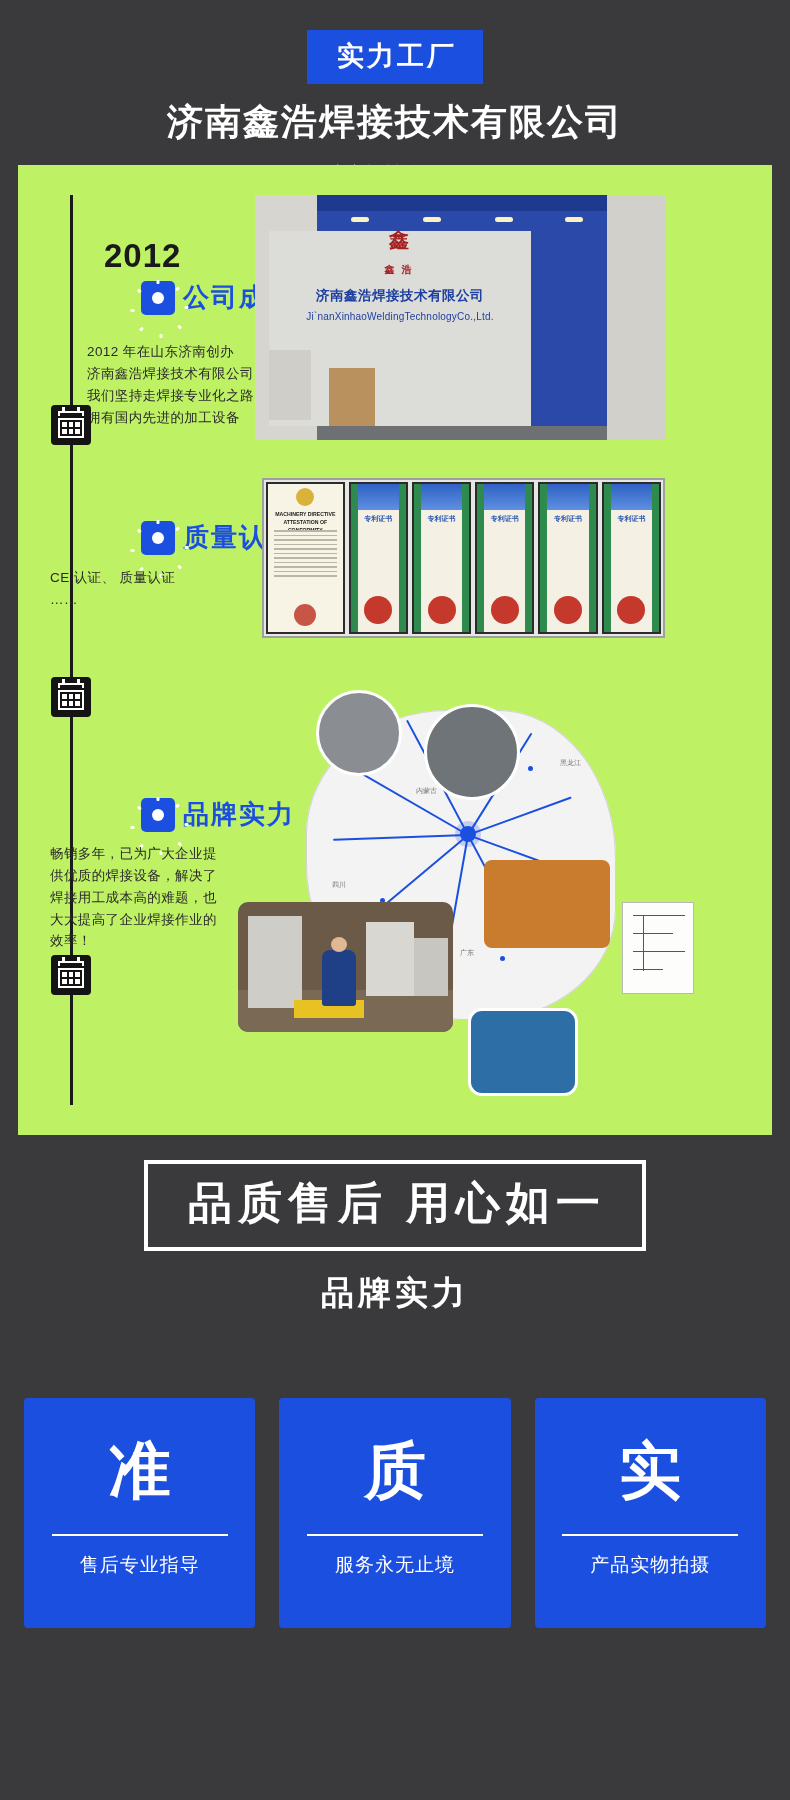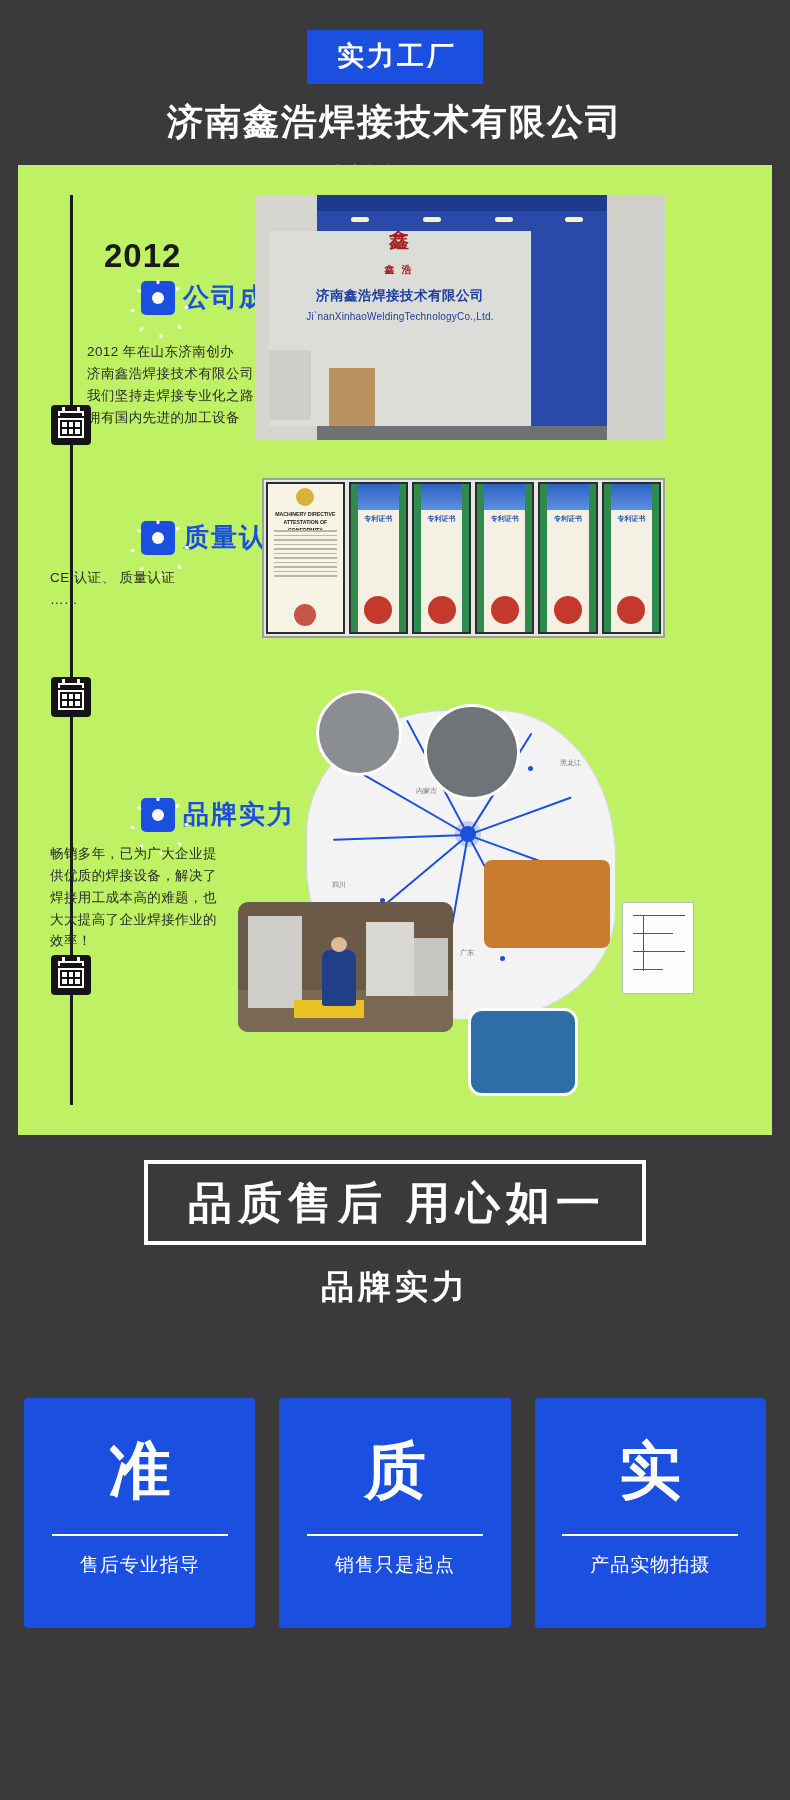--- a/index.html
+++ b/index.html
@@ -219,21 +219,21 @@
   
   .mid {
     position: absolute;
     left: 0; top: 1160px;
     width: 790px;
     text-align: center;
   }
   .mid-box {
     display: inline-block;
     border: 4px solid #ffffff;
-    padding: 10px 36px 8px 40px;
+    padding: 10px 36px 14px 40px;
   }
   .mid-box .t {
     color: #ffffff;
     font-size: 44px;
     font-weight: bold;
     letter-spacing: 6px;
   }
   .mid-sub {
     margin-top: 20px;
     color: #ffffff;
@@ -545,20 +545,20 @@
 
 <div class="cards">
   <div class="card">
     <div class="big">准</div>
     <div class="line"></div>
     <div class="cap">售后专业指导</div>
   </div>
   <div class="card">
     <div class="big">质</div>
     <div class="line"></div>
-    <div class="cap">销售只是起点</div>
+    <div class="cap">服务永无止境</div>
   </div>
   <div class="card">
     <div class="big">实</div>
     <div class="line"></div>
     <div class="cap">产品实物拍摄</div>
   </div>
 </div>
 
 </body></html>

